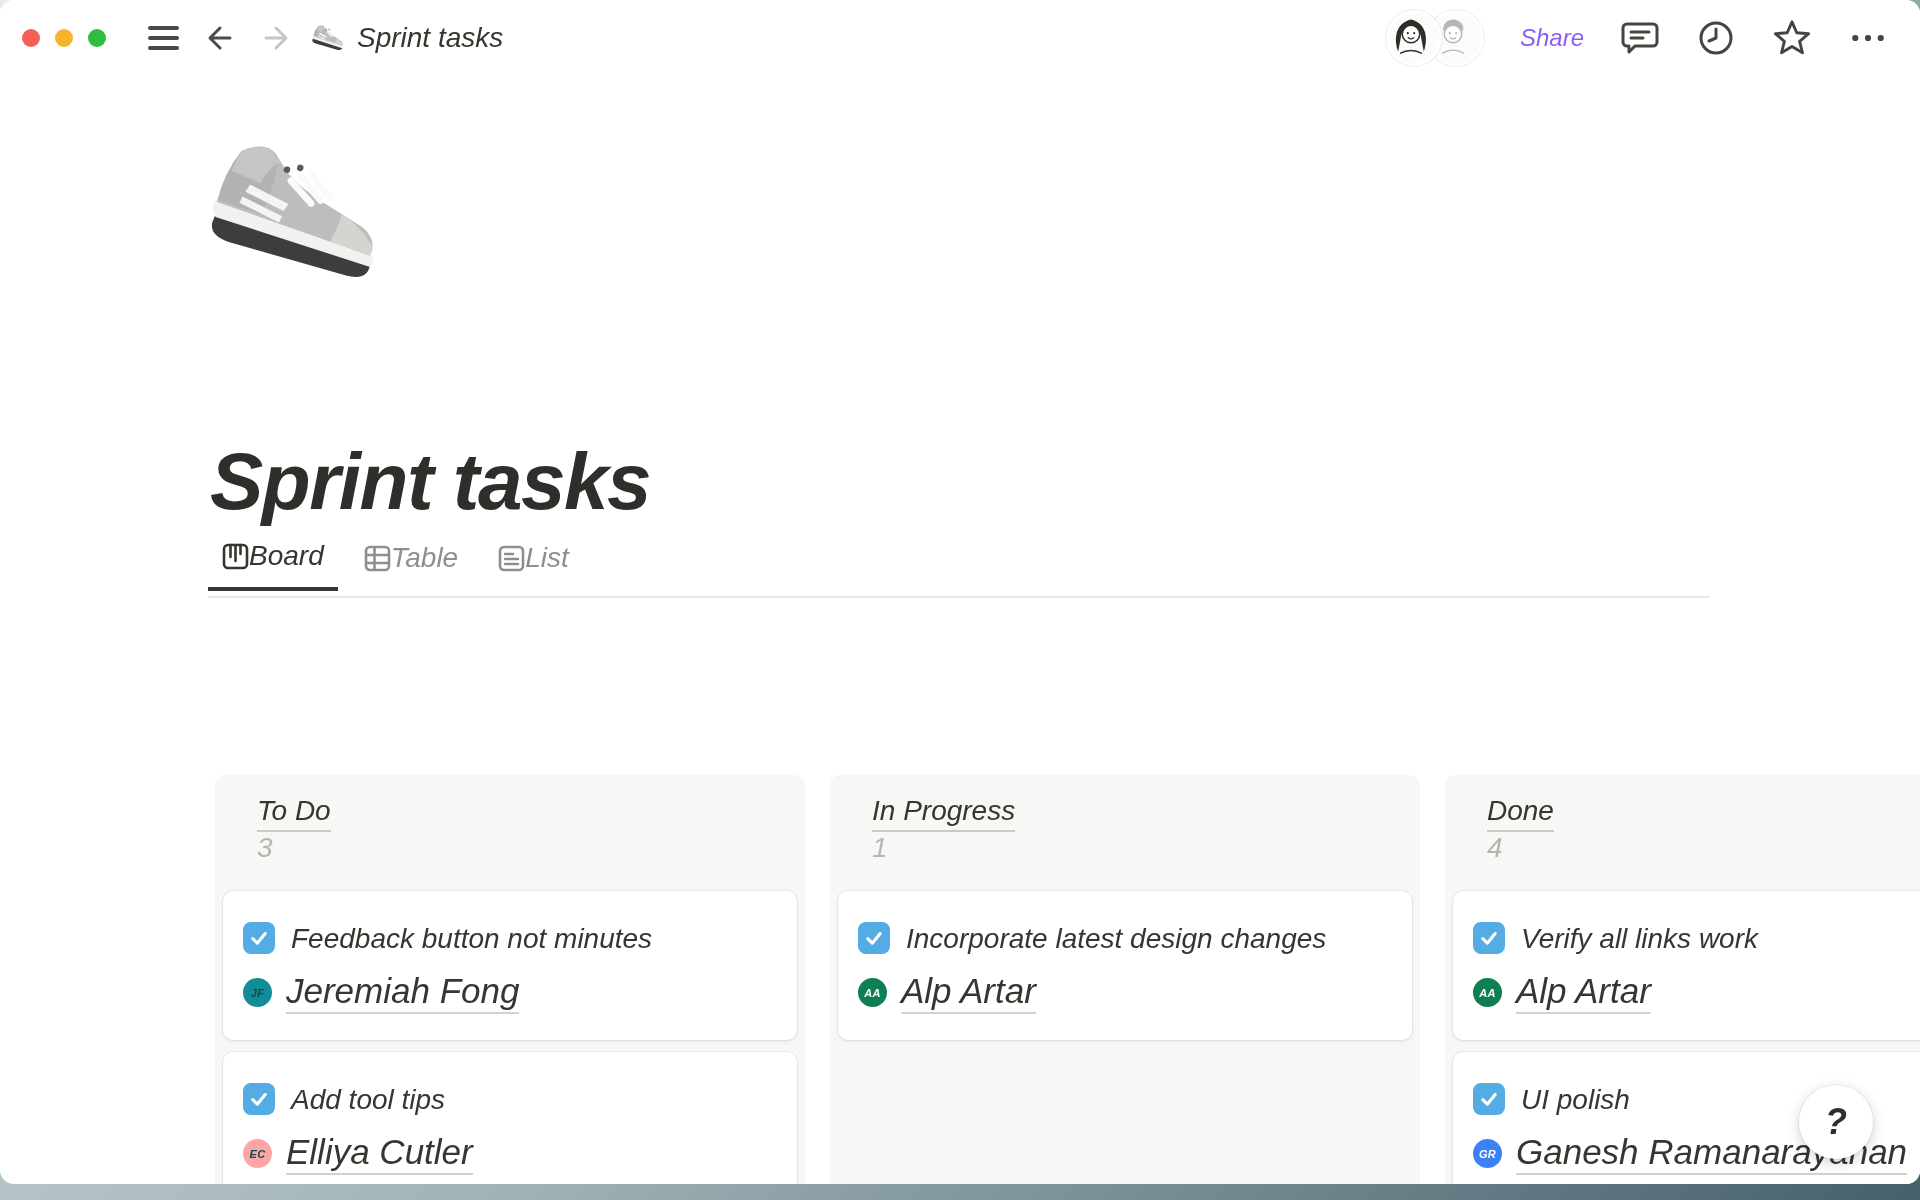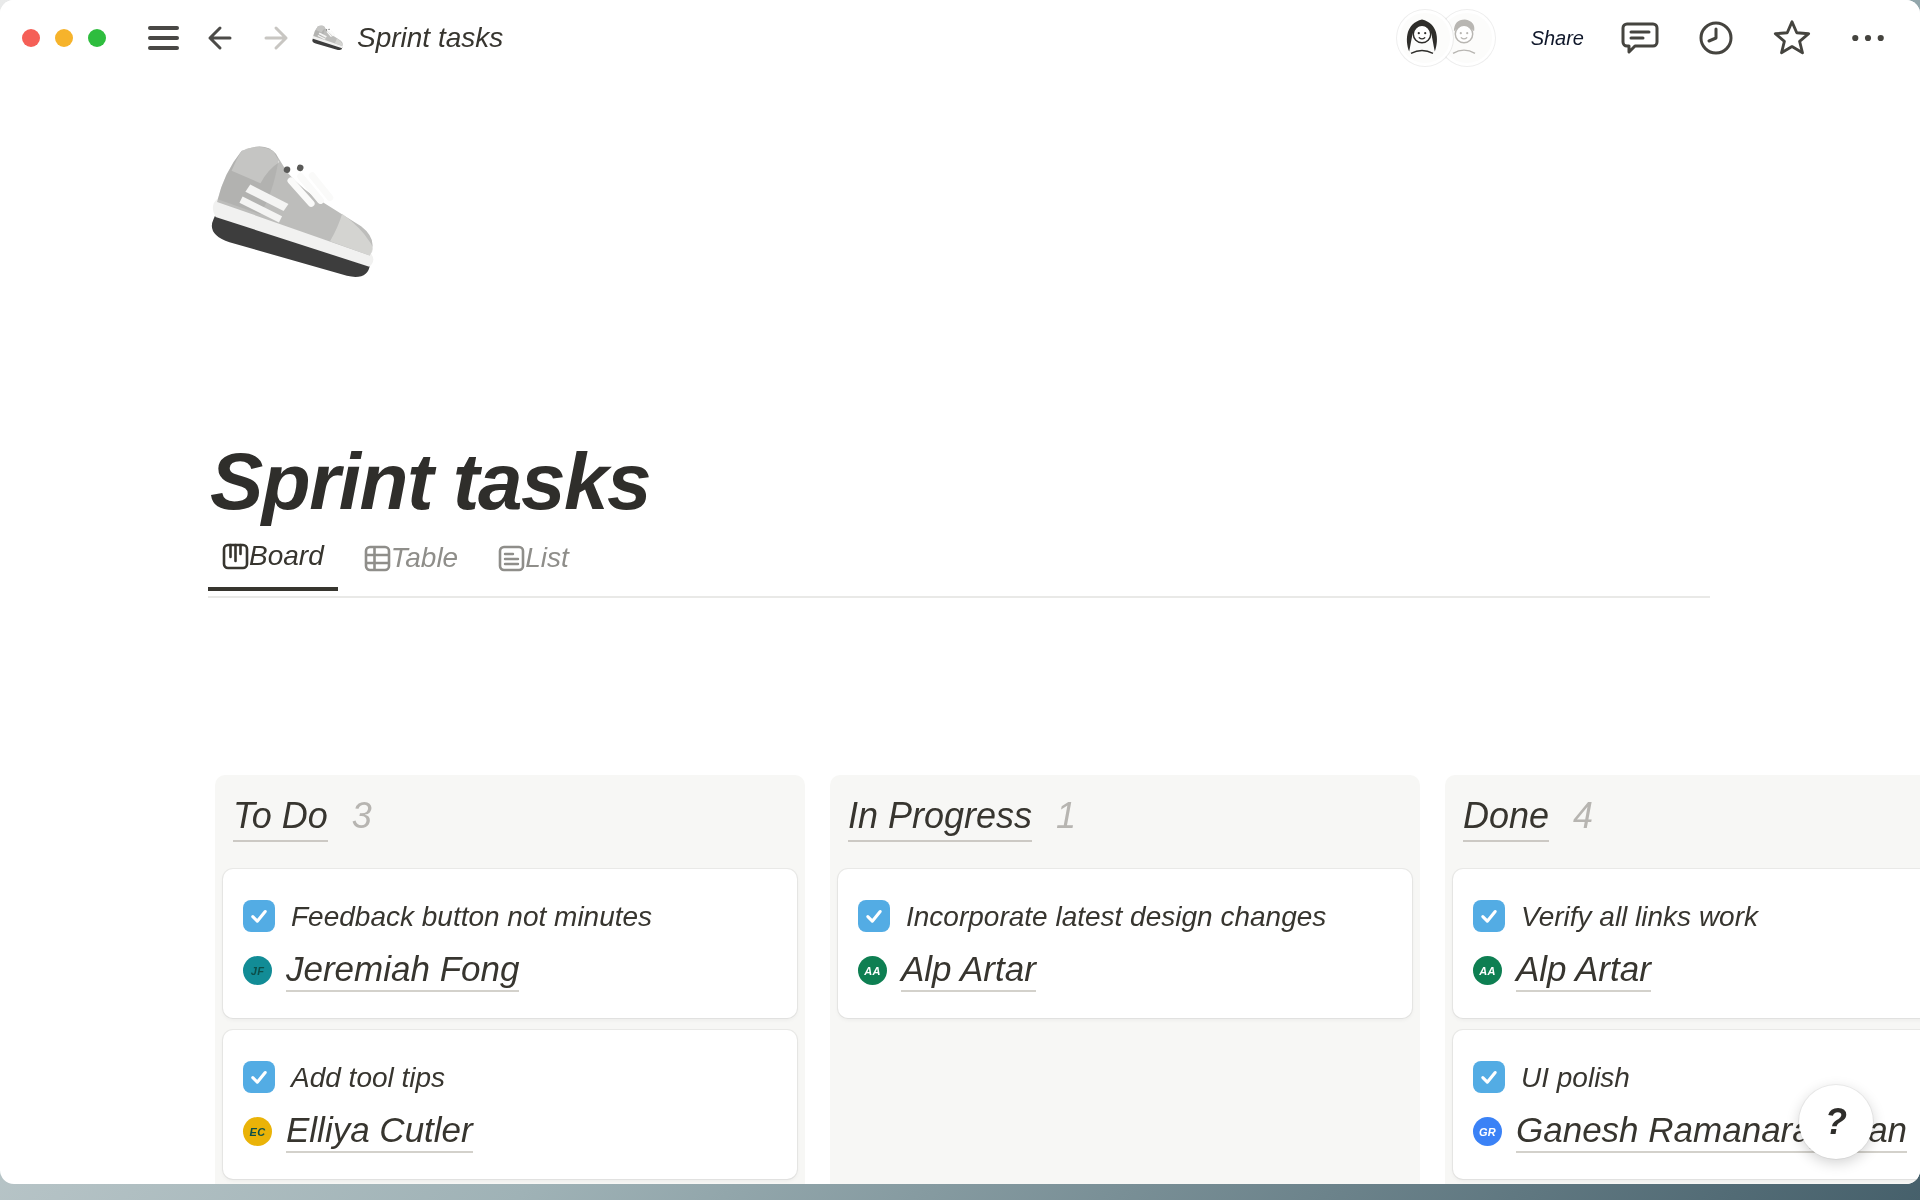--- a/index.html
+++ b/index.html
@@ -23,40 +23,40 @@
   .hamburger{margin-left:42px;display:flex;flex-direction:column;gap:6px;cursor:pointer;}
   .hamburger span{display:block;width:31px;height:4px;border-radius:2px;background:#494845;}
   .navbtn{margin-left:22px;width:36px;height:36px;display:flex;align-items:center;justify-content:center;}
   .doc-icon{margin-left:16px;width:36px;height:30px;}
   .doc-title{margin-left:10px;font-size:28px;color:#37352f;}
   .topbar-right{position:absolute;right:0;top:0;height:76px;display:flex;align-items:center;gap:36px;padding-right:32px;}
   .avatars{display:flex;align-items:center;}
   .tavatar{width:50px;height:50px;border-radius:50%;background:#fcfcfb;border:3px solid #fff;box-shadow:0 0 0 1px rgba(0,0,0,0.07);overflow:hidden;}
   .tavatar+.tavatar{margin-left:-14px;}
   .tavatar.front{position:relative;z-index:2;}
-  .share{font-size:20px;color:#0f172a;cursor:pointer;}
+  .share{font-size:24px;color:#8b5cf6;cursor:pointer;}
   .tb-icon{width:40px;height:40px;display:flex;align-items:center;justify-content:center;cursor:pointer;}
   
   .page-icon{position:absolute;left:205px;top:118px;width:190px;height:190px;cursor:pointer;}
   .page-title{position:absolute;left:210px;top:382px;font-size:80px;font-weight:700;letter-spacing:-1.5px;color:#2f2e2b;}
   .tabs{position:absolute;left:208px;top:540px;display:flex;gap:12px;z-index:5;}
   .tab{display:flex;align-items:center;font-size:28px;padding:0 14px 15px 14px;color:#8f8e8a;cursor:pointer;}
   .tab.active{color:#37352f;font-weight:500;border-bottom:4px solid #37352f;}
   .tab .ticon{display:flex;}
   .divider{position:absolute;left:208px;top:596px;width:1502px;height:2px;background:#e9e9e7;}
   
   .db-header{position:absolute;left:214px;top:620px;display:flex;gap:24px;}
   .jira-logo{width:68px;height:96px;flex:none;}
   .db-title{font-size:44px;font-weight:700;color:#37352f;margin-top:8px;cursor:pointer;}
   .db-sub{margin-top:16px;font-size:27px;color:#787774;display:flex;align-items:center;gap:12px;}
   .db-sub .src{cursor:pointer;}
   
   .board{position:absolute;left:215px;top:775px;display:flex;gap:25px;}
   .column{width:590px;height:600px;background:#f7f7f5;border-radius:10px;flex:none;}
-  .col-head{display:flex;align-items:baseline;padding:20px 18px 0 18px;font-size:36px;}
+  .col-head{display:flex;align-items:baseline;padding:20px 18px 0 18px;font-size:28px;flex-direction:column;}
   .col-name{color:#37352f;font-weight:500;border-bottom:2px solid #ccc9c4;padding-bottom:3px;cursor:pointer;}
   .col-count{margin-left:24px;color:#b7b5b1;}
   .cards{margin:27px 8px 0 8px;display:flex;flex-direction:column;gap:12px;}
   .card{background:#fff;border-radius:10px;padding:28px 20px 26px 20px;
         box-shadow:0 0 0 1px rgba(15,15,15,0.055),0 2px 4px rgba(15,15,15,0.05);cursor:pointer;}
   .card-title{font-size:28px;font-weight:500;line-height:40px;color:#37352f;}
   .checkbox{float:left;width:32px;height:32px;border-radius:8px;margin:3px 16px 0 0;
             display:flex;align-items:center;justify-content:center;cursor:pointer;}
   .assignee{margin-top:12px;display:flex;align-items:center;gap:14px;}
   .avatar{width:29px;height:29px;border-radius:50%;flex:none;display:flex;align-items:center;justify-content:center;
@@ -241,21 +241,21 @@
         </div>
         <div class="card">
           <div class="card-title">
             <span class="checkbox" style="background-color: rgb(83, 172, 228);">
               <svg width="22" height="22" viewBox="0 0 32 32">
                   <path d="M7 17 L13.5 23.5 L25 9.5" stroke="#fff" stroke-width="4.5" fill="none" stroke-linecap="round" stroke-linejoin="round"></path>
                 </svg>
             </span><span>Add tool tips</span>
           </div>
           <div class="assignee">
-            <span class="avatar dark-init" style="background-color: #eab308;">EC</span>
+            <span class="avatar dark-init" style="background-color: #fca5a5;">EC</span>
             <span class="a-name">Elliya Cutler</span>
           </div>
         </div>
         <div class="card partial">
           <div class="card-title">
             
           </div>
         </div>
       </div>
     </div>

